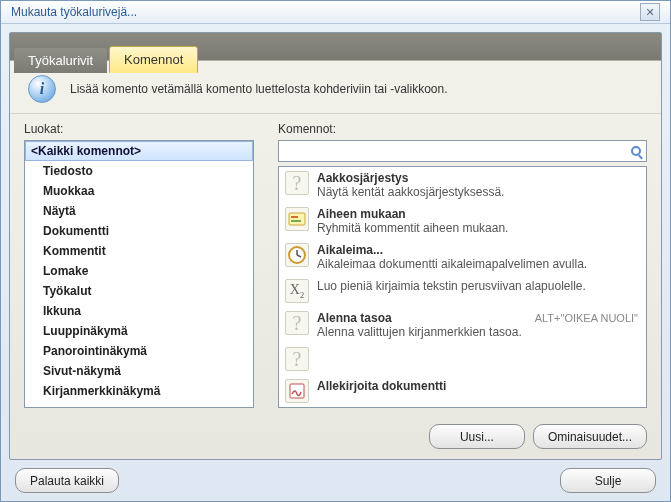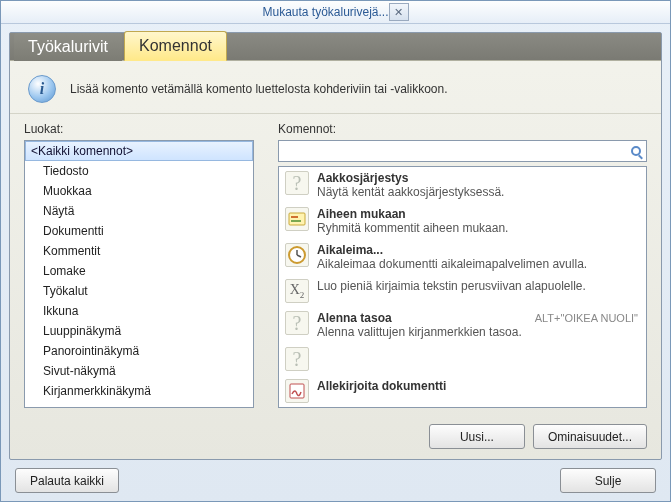--- a/index.html
+++ b/index.html
@@ -18,22 +18,22 @@
   border: 1px solid #7a98b8;
   display: flex;
   flex-direction: column;
 }
 .titlebar {
   height: 26px;
   background: linear-gradient(#fdfefe, #e6eef7);
   border-bottom: 1px solid #b8c8dc;
   display: flex;
   align-items: center;
-  padding: 0 16px;
-  justify-content: center;
+  padding: 0 10px;
+  justify-content: space-between;
 }
 .titlebar-title { color: #2b5a95; font-size: 12px; }
 .close-btn {
   width: 20px; height: 18px;
   border: 1px solid #9aaabf;
   background: linear-gradient(#f2f6fb, #d7e2ef);
   display:flex;align-items:center;justify-content:center;
   color:#5a6a80; font-family:Arial; font-size:11px;
 }
 .inner-frame {
@@ -55,23 +55,23 @@
   background:linear-gradient(#8a8a83,#7a7a73);
   display:flex;
   align-items:flex-end;
   padding:0 4px;
   border-bottom:1px solid #b0b0a0;
 }
 .tab {
   padding:5px 14px 5px 14px;
   margin-right:2px;
   border-radius:3px 3px 0 0;
-  font-size:16px;
+  font-size:13px;
   position:relative;
-  top:1px;
+  top:13px;
 }
 .tab.inactive {
   background:linear-gradient(#8e8e86,#7c7c74);
   color:#fff;
 }
 .tab.active {
   background:linear-gradient(#fff7cc,#ffe98a);
   color:#333;
   border:1px solid #c0a850;
   border-bottom:1px solid #ffe98a;
@@ -102,21 +102,21 @@
 .col.left { width:230px; }
 .col.right { flex:1; }
 .col-label { color:#333; margin-bottom:4px; }
 .listbox {
   flex:1;
   background:#fff;
   border:1px solid #8a9aad;
   overflow-y:auto;
   position:relative;
 }
-.listbox.left-list { padding:0; }
+.listbox.left-list { padding:0;font-weight:bold; }
 .cat-item {
   padding:3px 18px;
   color:#222;
   cursor:default;
   white-space:nowrap;
 }
 .cat-item.selected {
   background:linear-gradient(#e8f2ff,#cfe4ff);
   border:1px solid #96b8e0;
   padding:2px 5px;
@@ -160,21 +160,21 @@
   padding:8px 14px 10px 14px;
 }
 .footer-row {
   display:flex; justify-content:space-between;
   padding:8px 6px 0 6px;
 }
 button.std {
   min-width:96px; height:25px;
   border:1px solid #8a8f95;
   background:linear-gradient(#fdfdfd,#e3e3e3);
-  border-radius:3px;
+  border-radius:10px;
   font-size:12px; color:#222;
   padding:0 14px;
 }
 .x2 { font-family:"Times New Roman",serif; font-size:14px; color:#666; }
 </style>
 </head>
 <body>
 
 <div class="window">
   <div class="titlebar">

